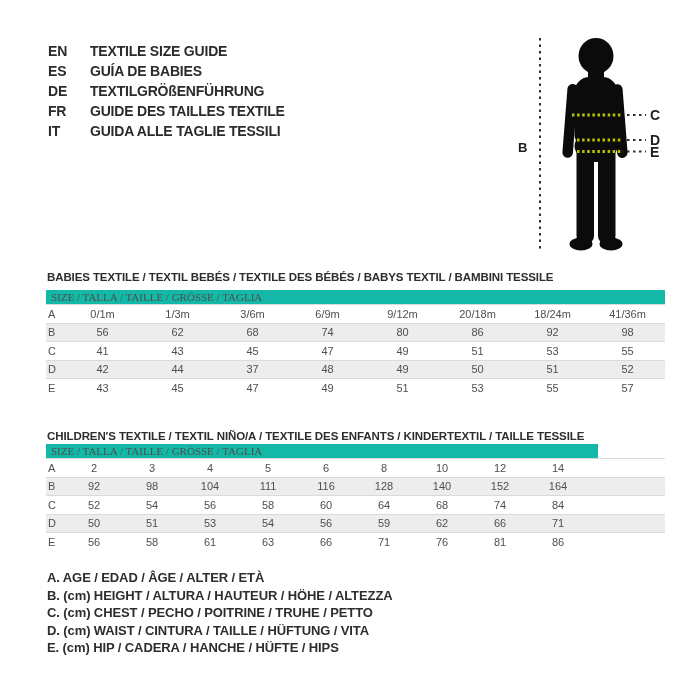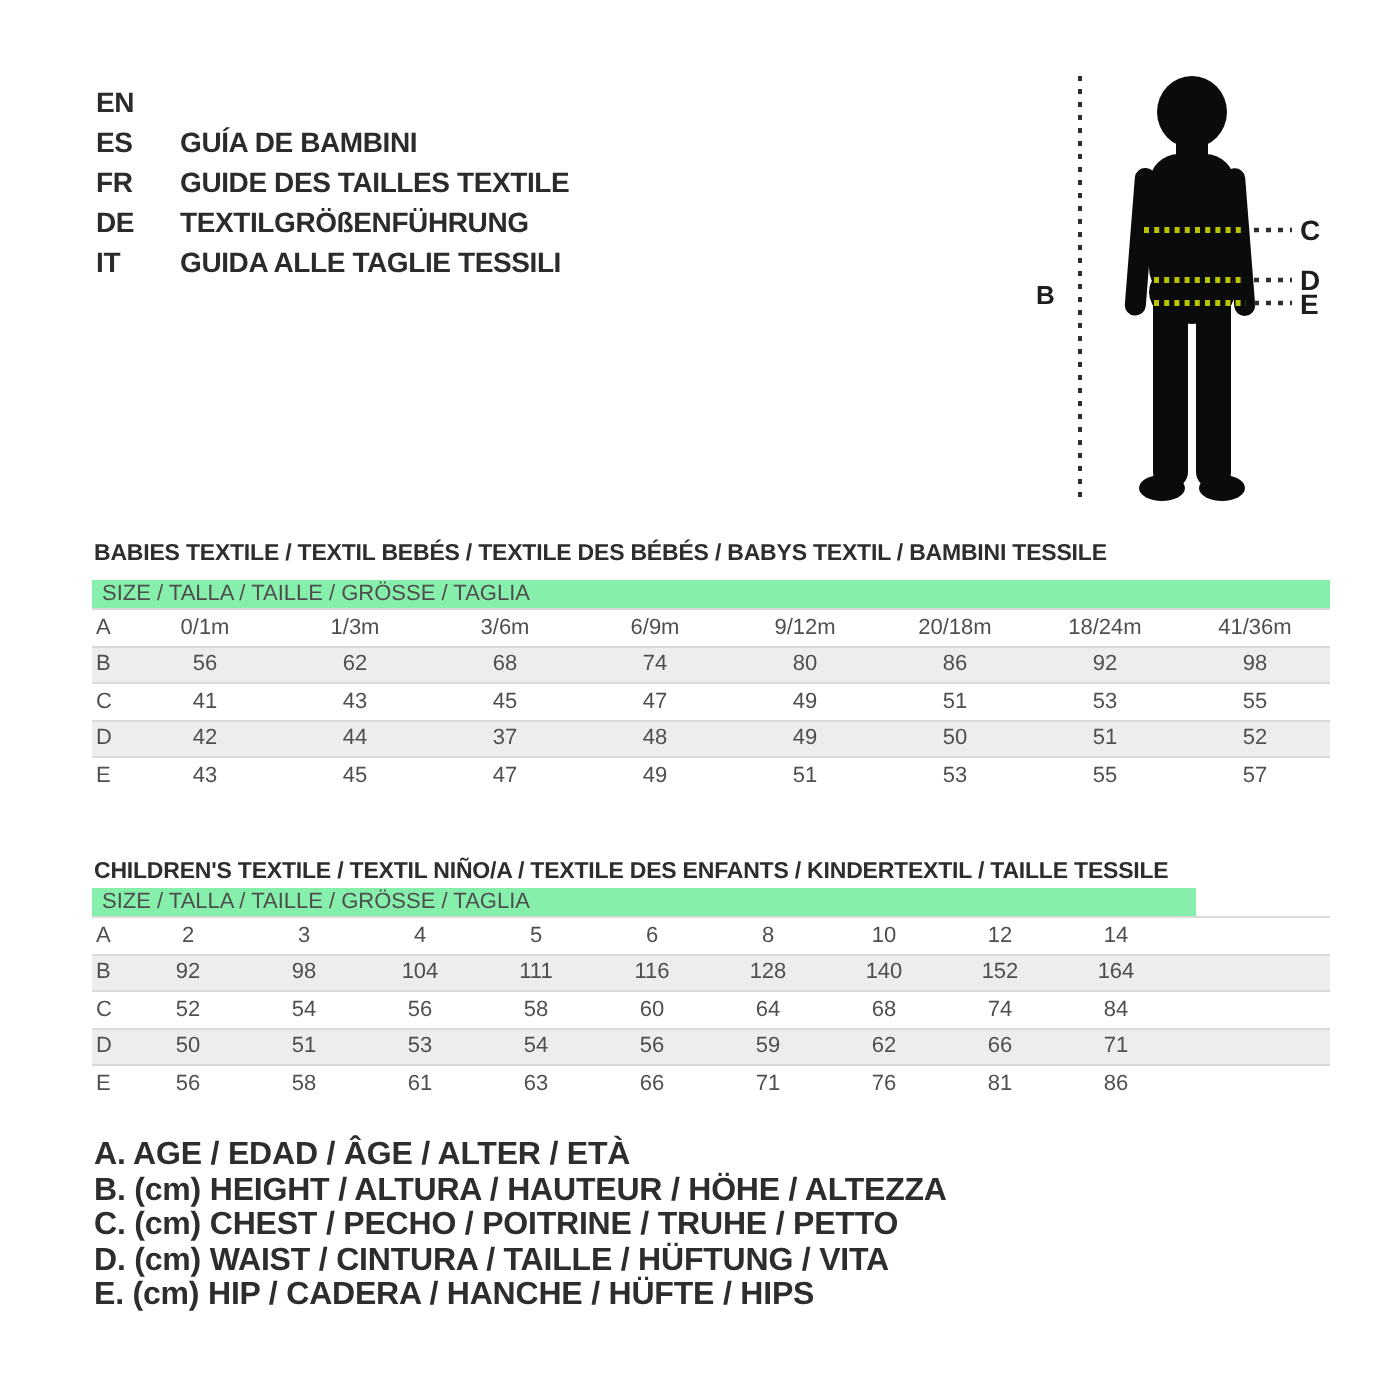--- a/index.html
+++ b/index.html
@@ -20,53 +20,54 @@
   .fig-label{font-family:"Liberation Sans",sans-serif;font-size:14px;font-weight:600;fill:#1e1e1e;}
   .fig-label-b{font-size:13px;font-weight:bold;}
   
   .section-title{position:absolute;left:47px;font-size:11.5px;font-weight:bold;color:#2d2d2d;letter-spacing:-0.1px;white-space:pre;margin-top:12px;}
   .title-babies{top:259px;}
   .title-children{top:418px;}
   
   .size-table{position:absolute;left:46px;width:619px;}
   .table-babies{top:290px;}
   .table-children{top:444px;}
-  .tbar{height:14px;line-height:14px;background:#86efac;color:#4e4e4e;font-size:11px;padding-left:5px;box-sizing:border-box;}
+  .tbar{height:14px;line-height:14px;background:#14b8a6;color:#4e4e4e;font-size:11px;padding-left:5px;box-sizing:border-box;font-family:Liberation Serif, serif;}
   .t-children .tbar{width:552px;}
   .trow{display:flex;align-items:center;height:17.5px;font-size:11px;color:#4f4f4f;border-top:1px solid #dadada;}
   .trow.stripe{background:#ededed;}
   .tletter{flex:0 0 17px;padding-left:2px;}
   .tcell{flex:1;text-align:center;}
   .t-children .tcell{flex:0 0 58px;}
   .t-children .tspacer{flex:1;}
   .t-children .trow:first-child .tcell:nth-child(9){box-shadow:-1px 0 0 #cfcfcf;}
   
   .legend-block{position:absolute;left:47px;top:569px;}
-  .legend-line{height:17.6px;line-height:17.6px;font-size:16px;font-weight:bold;color:#2d2d2d;letter-spacing:-0.1px;}
+  .legend-line{height:17.6px;line-height:17.6px;font-size:13px;font-weight:bold;color:#2d2d2d;letter-spacing:-0.1px;}
 </style>
 </head>
 <body>
 
 <div id="page">
 
   <div class="lang-block">
     <div class="lang-row">
       <span class="lang-code">EN</span>
+      <span class="lang-text">TEXTILE SIZE GUIDE</span>
     </div>
     <div class="lang-row">
       <span class="lang-code">ES</span>
-      <span class="lang-text">GUÍA DE BAMBINI</span>
+      <span class="lang-text">GUÍA DE BABIES</span>
+    </div>
+    <div class="lang-row">
+      <span class="lang-code">DE</span>
+      <span class="lang-text">TEXTILGRÖßENFÜHRUNG</span>
     </div>
     <div class="lang-row">
       <span class="lang-code">FR</span>
       <span class="lang-text">GUIDE DES TAILLES TEXTILE</span>
-    </div>
-    <div class="lang-row">
-      <span class="lang-code">DE</span>
-      <span class="lang-text">TEXTILGRÖßENFÜHRUNG</span>
     </div>
     <div class="lang-row">
       <span class="lang-code">IT</span>
       <span class="lang-text">GUIDA ALLE TAGLIE TESSILI</span>
     </div>
   </div>
 
   <svg class="figure-svg" viewBox="0 0 160 228">
 
     <line class="meas-b" x1="25" y1="8" x2="25" y2="220"></line>

